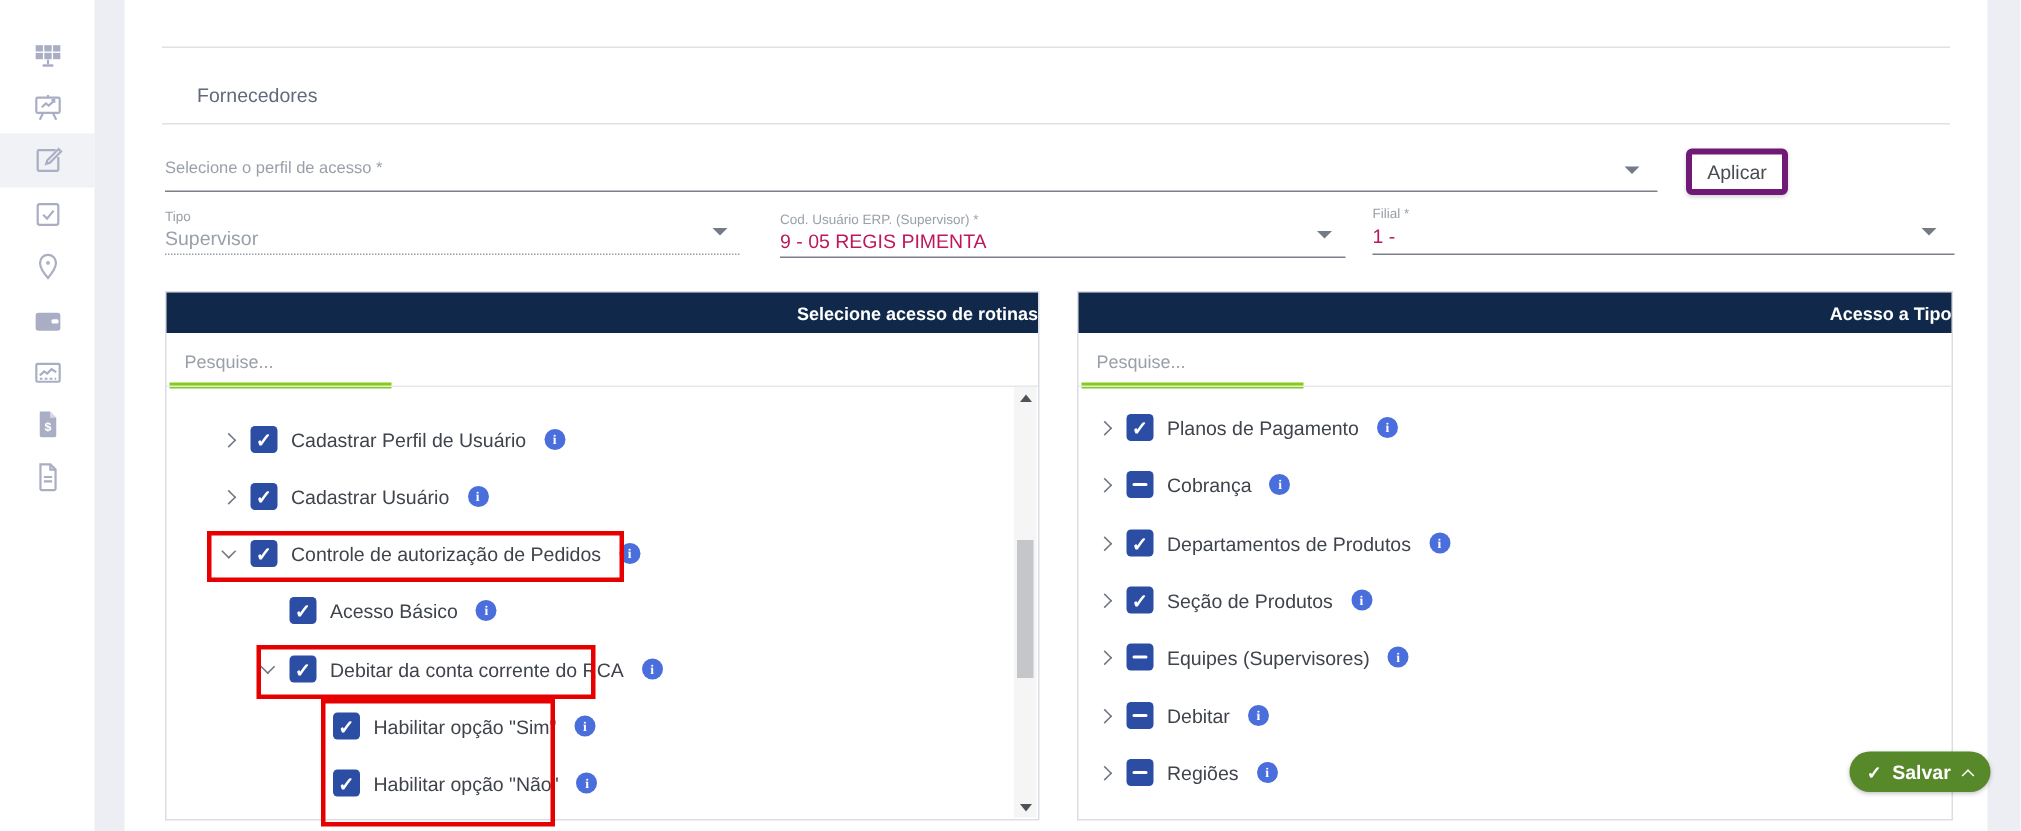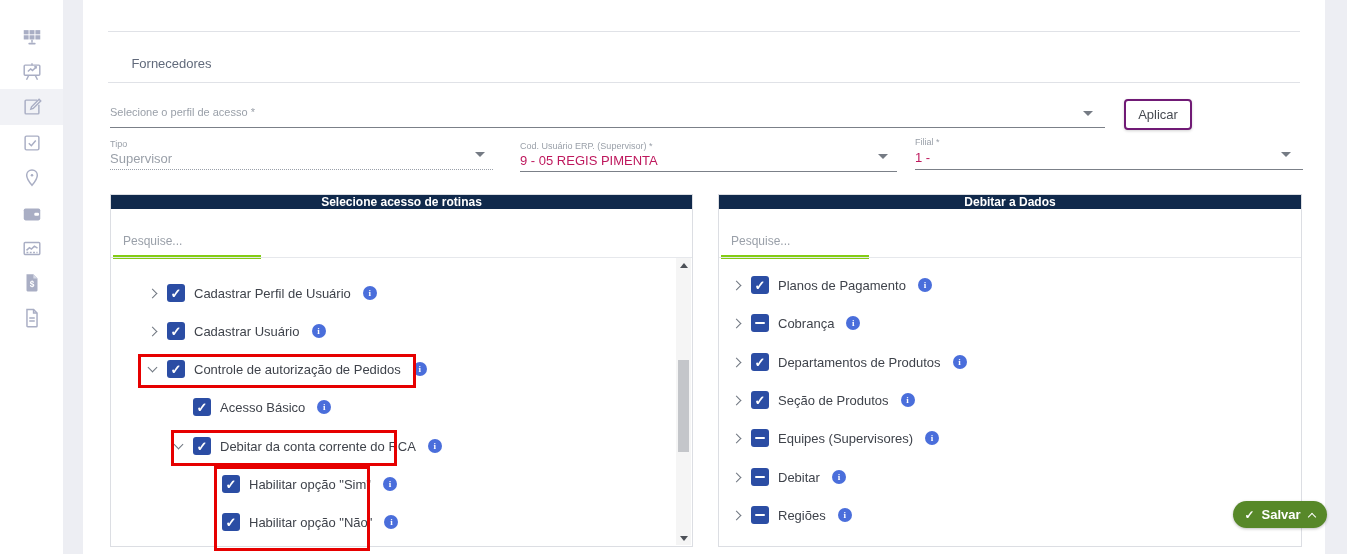--- a/index.html
+++ b/index.html
@@ -23,25 +23,25 @@
   .subtabs{position:absolute;left:25px;top:45px;display:flex;height:37px;}
 
   
   .fld-label{position:absolute;font-size:11px;color:#9aa0a9;}
   .fld-label.sm{font-size:9px;}
   .fld-value{position:absolute;font-size:13px;color:#be185d;}
   .fld-value.muted{color:#9aa0a9;}
   .uline{position:absolute;height:1px;background:#7b8088;}
   .uline.dotted{background:none;border-bottom:1px dotted #9aa0a9;height:0;}
   .dd-arrow{position:absolute;width:0;height:0;border-left:5px solid transparent;border-right:5px solid transparent;border-top:5px solid #757b84;cursor:pointer;}
-  .btn-aplicar{position:absolute;left:1041px;top:99px;width:68px;height:31px;background:#ffffff;border:2px solid #701a75;border-radius:4px;box-shadow:0 1px 3px rgba(0,0,0,0.18);font-size:13px;color:#474b52;display:flex;align-items:center;justify-content:center;cursor:pointer;}
+  .btn-aplicar{position:absolute;left:1041px;top:99px;width:68px;height:31px;background:#ffffff;border:4px solid #701a75;border-radius:4px;box-shadow:0 1px 3px rgba(0,0,0,0.18);font-size:13px;color:#474b52;display:flex;align-items:center;justify-content:center;cursor:pointer;}
 
   
   .panel{position:absolute;top:194px;width:583px;height:353px;background:#fff;border:1px solid #dcdee3;box-sizing:border-box;}
-  .panel-header{height:14px;background:#10294b;color:#ffffff;font-size:12px;font-weight:bold;display:flex;align-items:center;justify-content:center;}
+  .panel-header{height:27px;background:#10294b;color:#ffffff;font-size:12px;font-weight:bold;display:flex;align-items:center;justify-content:flex-end;}
   .search-input{position:absolute;left:2px;top:34px;width:138px;height:24px;border:none;border-bottom:4px solid #84cc16;outline:none;font-size:12px;color:#616a7b;padding:0 0 2px 10px;font-family:"Liberation Sans",sans-serif;background:transparent;}
   .search-input::placeholder{color:#9aa0a9;}
   .panel-sep{position:absolute;left:0;right:0;top:62px;height:1px;background:#e6e8ec;}
 
   .tree-row{position:absolute;display:flex;align-items:center;height:22px;box-sizing:border-box;}
   .chev{width:14px;height:14px;flex:none;position:relative;margin-right:8px;cursor:pointer;}
   .chev::after{content:"";position:absolute;top:4px;left:4px;width:6px;height:6px;border-right:1.6px solid #6f7680;border-bottom:1.6px solid #6f7680;transform:rotate(-45deg);}
   .chev[data-dir="down"]::after{transform:rotate(45deg);top:2px;left:4px;}
   .chev[data-dir="none"]{visibility:hidden;}
   .cb{width:18px;height:18px;background:#2b4da4;border-radius:3px;flex:none;display:flex;align-items:center;justify-content:center;margin-right:9px;cursor:pointer;}
@@ -236,21 +236,21 @@
           </div>
         <div class="thumb"></div>
         <div class="arr down">
             <div class="tri-down"></div>
           </div>
       </div>
     </section>
 
     <section class="panel" style="left:635px;width:584px">
       <div class="panel-header">
-          <span>Debitar a Dados</span>
+          <span>Acesso a Tipo</span>
         </div>
       <input class="search-input" type="text" placeholder="Pesquise..." style="">
       <div class="panel-sep"></div>
 
       <div class="tree-row" style="top:79px;left:0;padding-left:10px">
         <span class="chev" data-dir="right"></span>
         <span class="cb" data-state="checked"></span>
         <span class="tree-label">Planos de Pagamento</span>
         <span class="info">i</span>
       </div>

